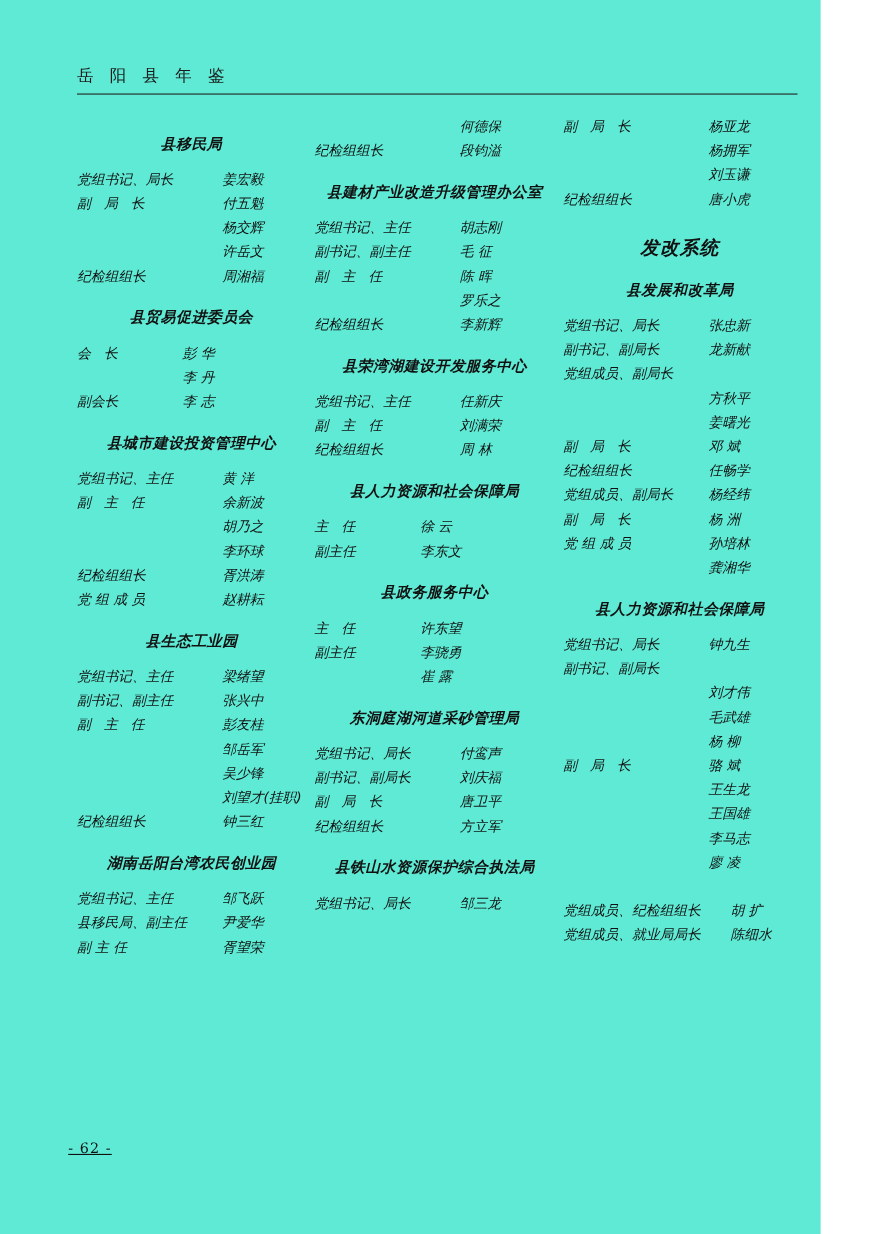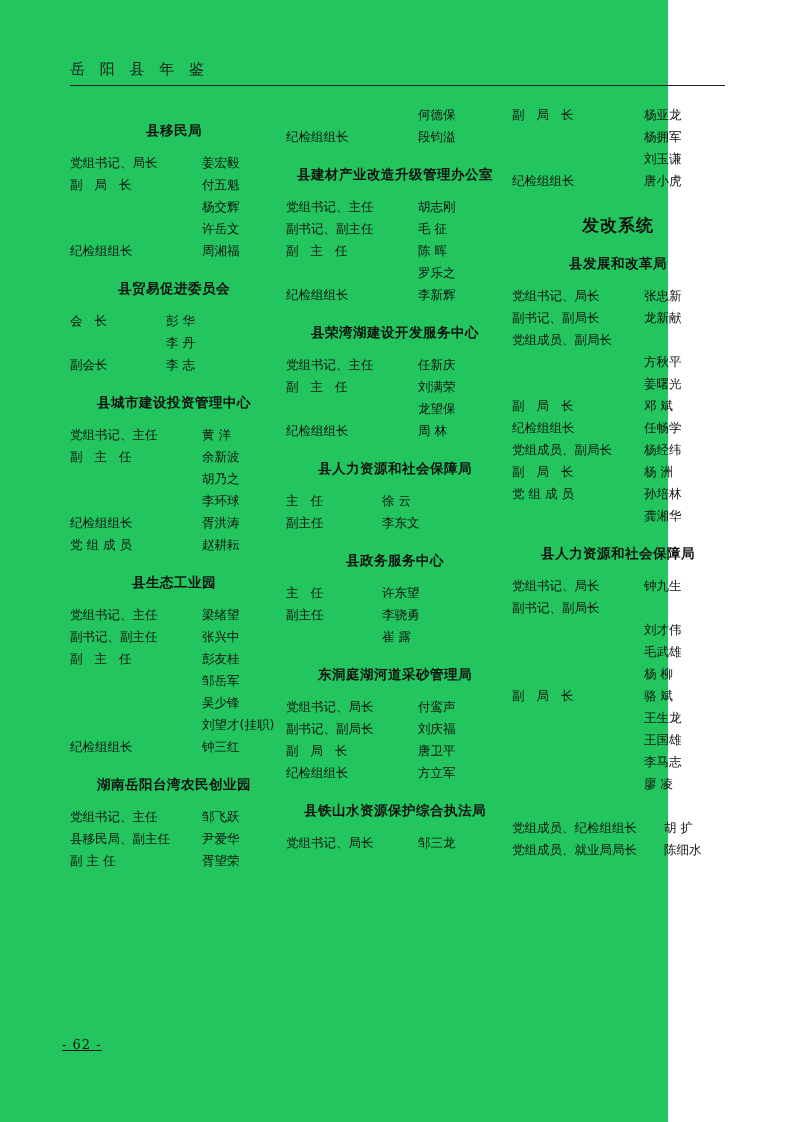--- a/index.html
+++ b/index.html
@@ -11,23 +11,23 @@
     width: 793px;
     height: 1122px;
     font-family: "DejaVu Sans", "Liberation Sans", sans-serif;
     color: #111111;
     position: relative;
     overflow: hidden;
   }
   .page {
     position: absolute;
     left: 0; top: 0;
-    width: 668px;
+    width: 746px;
     height: 1122px;
-    background: #22c55e;
+    background: #5eead4;
   }
   .header {
     position: absolute;
     left: 70px;
     top: 60px;
     width: 655px;
   }
   .header-title {
     font-size: 15px;
     letter-spacing: 5px;
@@ -46,20 +46,21 @@
     width: 662px;
     height: 940px;
     display: flex;
     flex-direction: row;
     gap: 0px;
   }
   .col {
     width: 220px;
     padding: 0 4px;
     box-sizing: border-box;
+    font-style: italic;
   }
   .col-1 { width: 216px; }
   .col-2 { width: 226px; }
   .col-3 { width: 220px; }
 
   .sys-heading {
     font-family: "DejaVu Serif", "Liberation Serif", serif;
     font-weight: bold;
     font-size: 17px;
     text-align: center;
@@ -275,24 +276,20 @@
         <div class="unit-heading">县荣湾湖建设开发服务中心</div>
         <div class="grp">
           <div class="entry">
             <span class="role wide">党组书记、主任</span>
             <span class="name">任新庆</span>
           </div>
           <div class="entry">
             <span class="role wide spread">副  主  任</span>
             <span class="name">刘满荣</span>
           </div>
-          <div class="entry cont">
-            <span class="role wide">　</span>
-            <span class="name">龙望保</span>
-          </div>
           <div class="entry">
             <span class="role wide">纪检组组长</span>
             <span class="name">周  林</span>
           </div>
         </div>
         <div class="unit-heading">县人力资源和社会保障局</div>
         <div class="grp">
           <div class="entry">
             <span class="role spread">主  任</span>
             <span class="name">徐  云</span>

